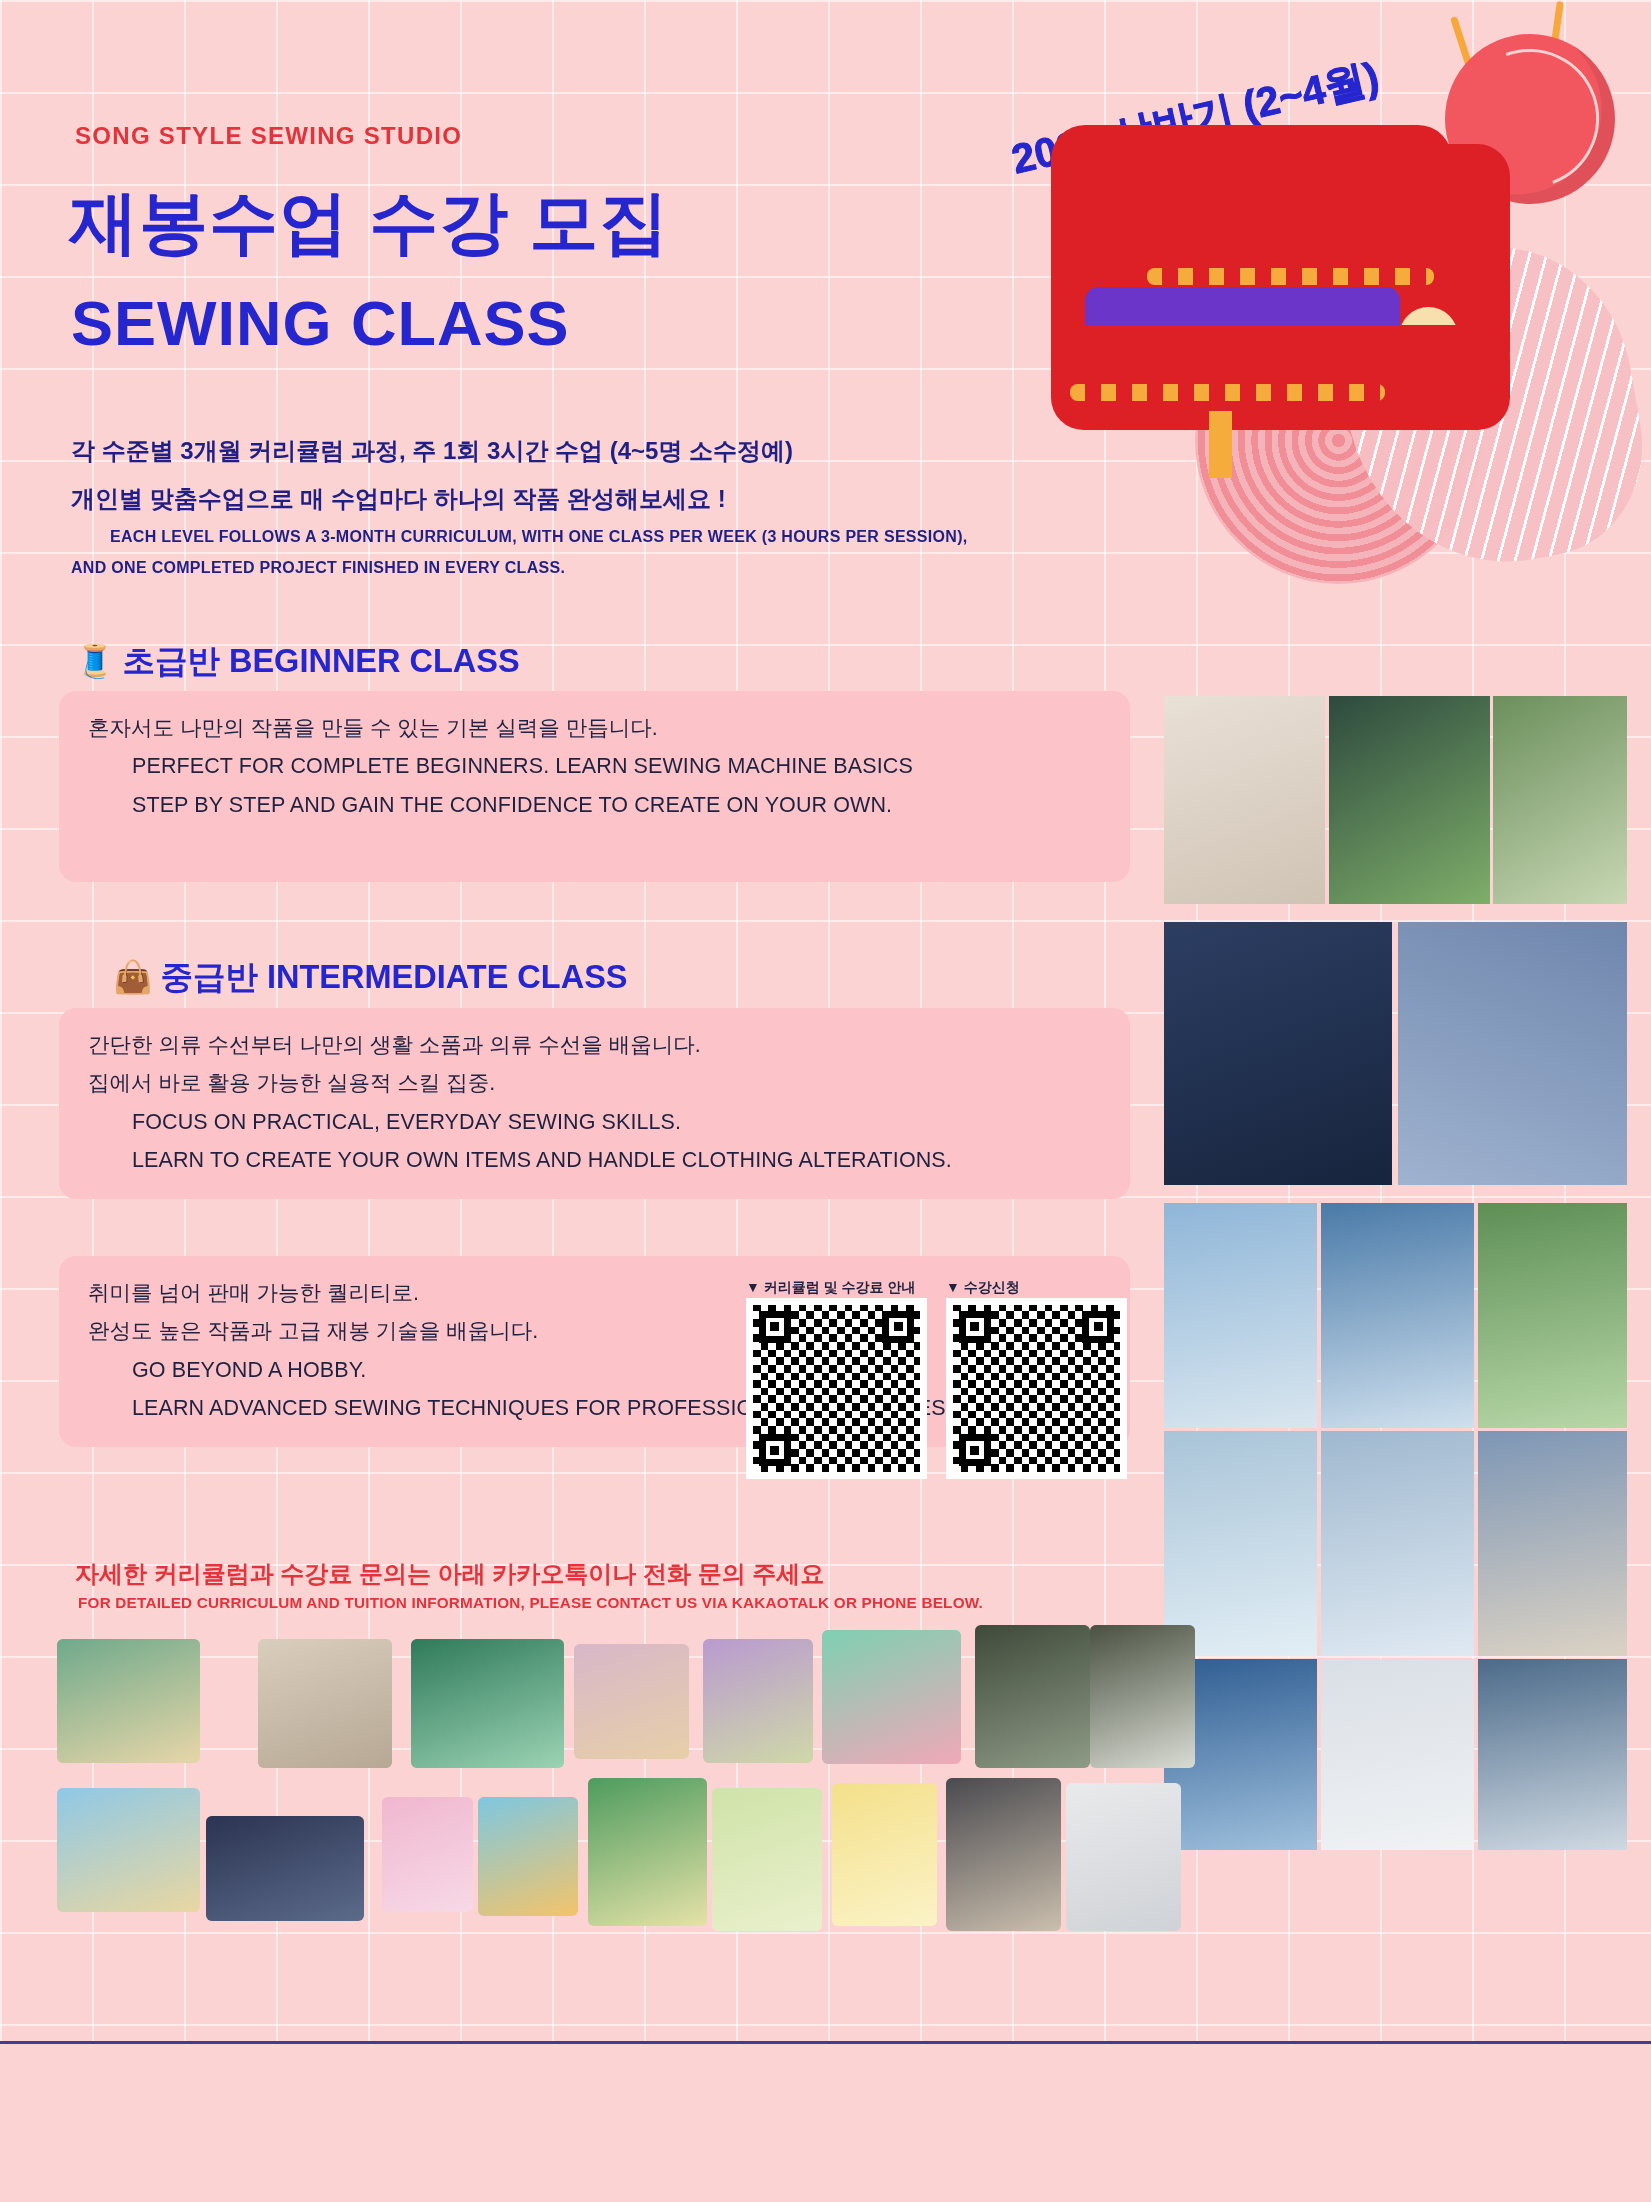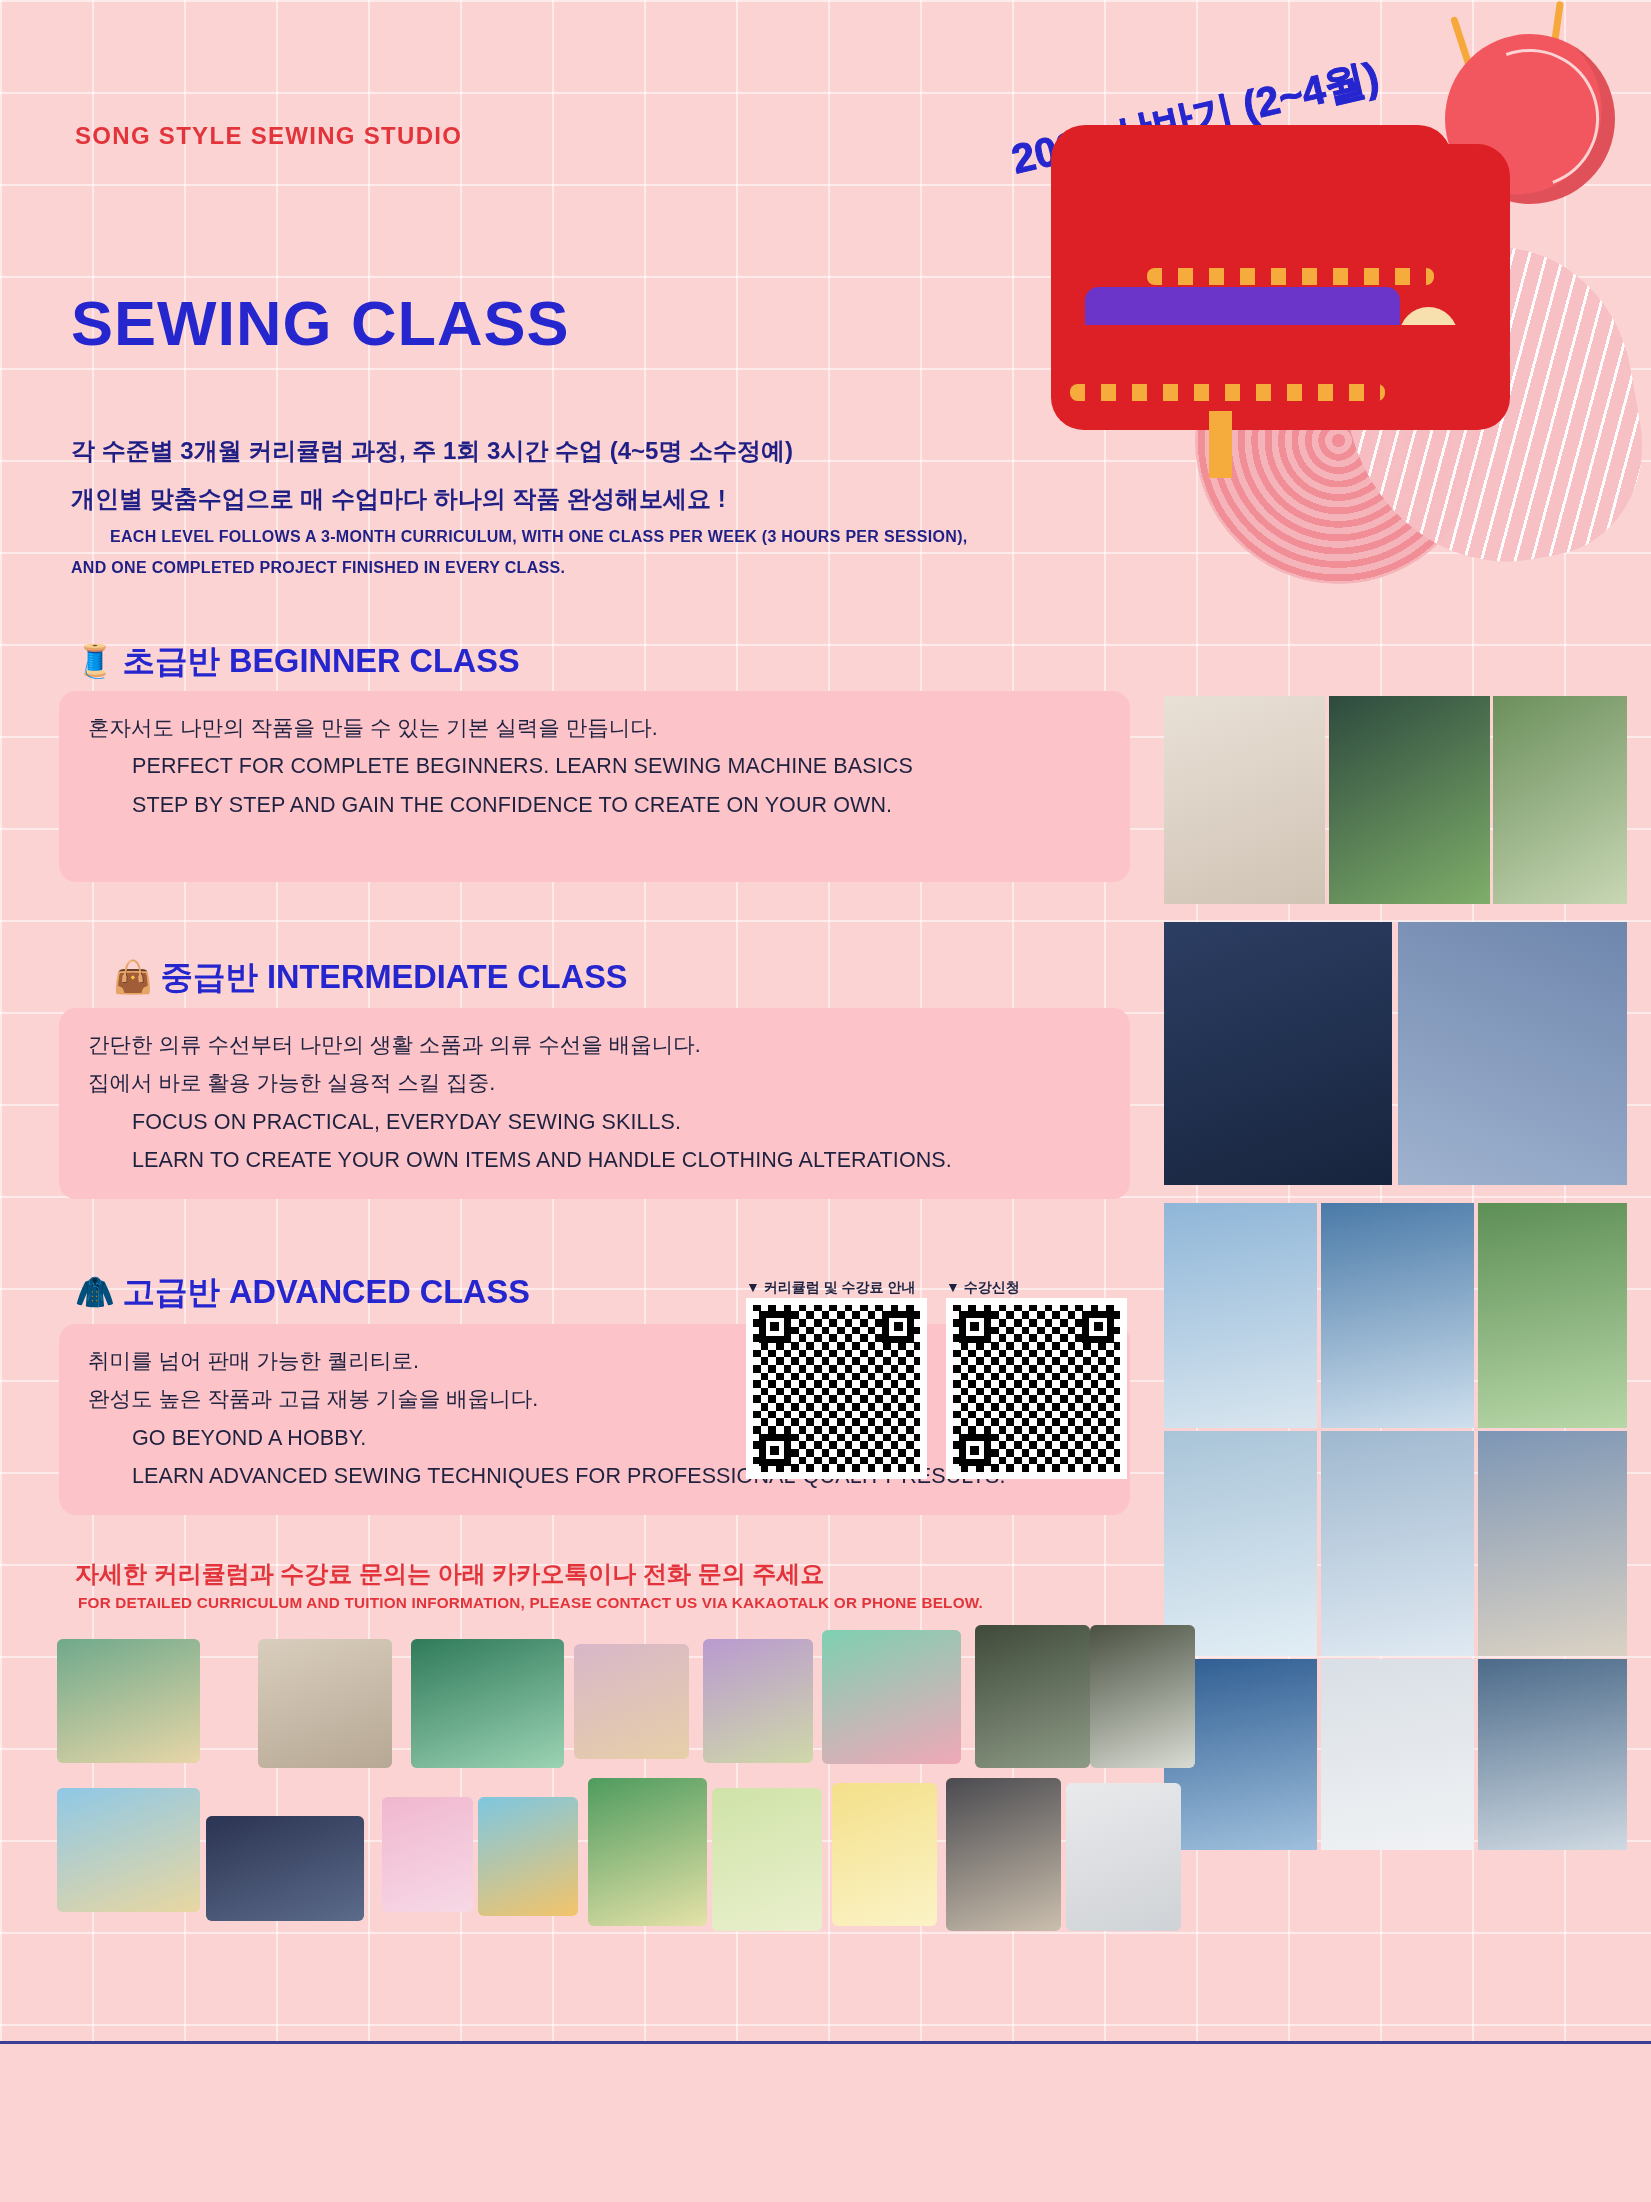--- a/index.html
+++ b/index.html
@@ -247,20 +247,21 @@
     position: absolute; left: 0; top: 2044px; width: 1652px; height: 159px;
     background: #fbd3d3;
   }
 </style>
 </head>
 <body>
 
 <div class="poster">
 
   <div class="brand">SONG STYLE SEWING STUDIO</div>
+  <div class="title-ko">재봉수업 수강 모집</div>
   <div class="title-en">SEWING CLASS</div>
 
   <div class="sub1">각 수준별 3개월 커리큘럼 과정, 주 1회 3시간 수업 (4~5명 소수정예)</div>
   <div class="sub2">개인별 맞춤수업으로 매 수업마다 하나의 작품 완성해보세요 !</div>
   <div class="sub3">EACH LEVEL FOLLOWS A 3-MONTH CURRICULUM, WITH ONE CLASS PER WEEK (3 HOURS PER SESSION),</div>
   <div class="sub4">AND ONE COMPLETED PROJECT FINISHED IN EVERY CLASS.</div>
 
   <div class="date-badge">2026 상반기 (2~4월)</div>
 
   <div class="machine-wrap">
@@ -298,21 +299,21 @@
   <div class="body-box" style="left:59px; top:1008px; width:1071px; height:191px;">
     <p>간단한 의류 수선부터 나만의 생활 소품과 의류 수선을 배웁니다.</p>
     <p>집에서 바로 활용 가능한 실용적 스킬 집중.</p>
     <p class="en">FOCUS ON PRACTICAL, EVERYDAY SEWING SKILLS.</p>
     <p class="en">LEARN TO CREATE YOUR OWN ITEMS AND HANDLE CLOTHING ALTERATIONS.</p>
   </div>
 
   <div class="sec-head" style="left:75px; top:1271px;">
     <span class="ico">🧥</span><span>고급반 ADVANCED CLASS</span>
   </div>
-  <div class="body-box" style="left:59px; top:1324px; width:1071px; height:191px;">
+  <div class="body-box" style="left:59px; top:1256px; width:1071px; height:191px;">
     <p>취미를 넘어 판매 가능한 퀄리티로.</p>
     <p>완성도 높은 작품과 고급 재봉 기술을 배웁니다.</p>
     <p class="en">GO BEYOND A HOBBY.</p>
     <p class="en">LEARN ADVANCED SEWING TECHNIQUES FOR PROFESSIONAL-QUALITY RESULTS.</p>
   </div>
 
   <div class="qr-label" style="left:746px; top:1279px;">▼ 커리큘럼 및 수강료 안내</div>
   <div class="qr" style="left:746px; top:1298px; width:167px; height:167px;">
     <div class="finder f-tl"></div>
     <div class="finder f-tr"></div>

